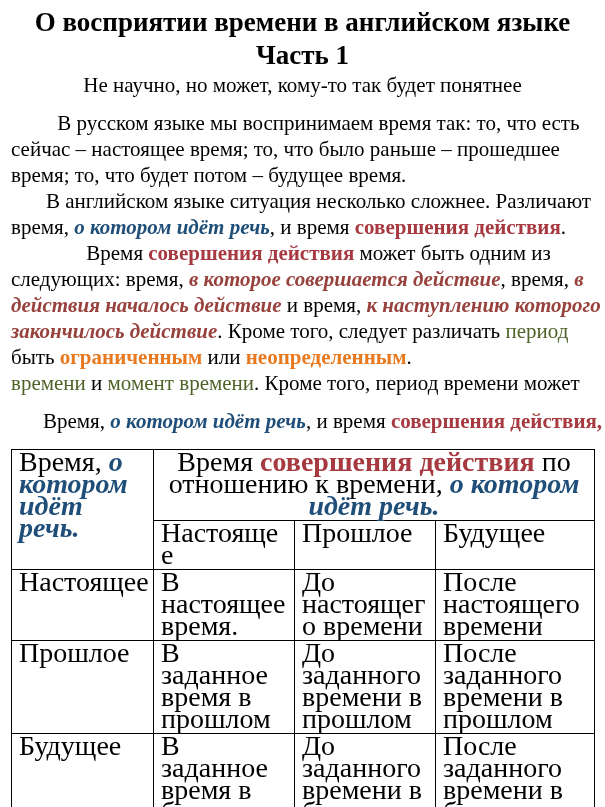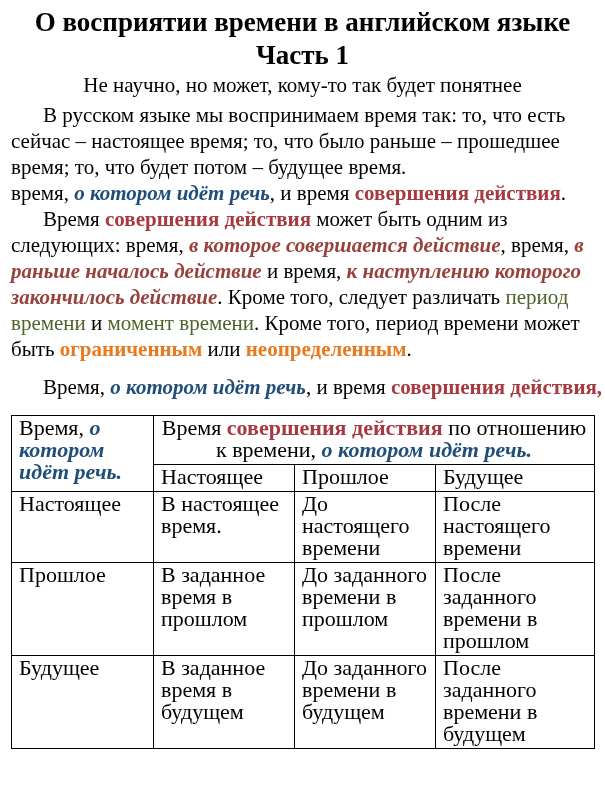--- a/index.html
+++ b/index.html
@@ -8,42 +8,42 @@
     width:605px; height:807px; overflow:hidden;
     font-family:"Liberation Serif", serif;
     color:#000;
   }
   .page { padding:6px 11px 0 11px; }
 
   .doc-title {
     font-size:27px; font-weight:bold; text-align:center; line-height:33px;
   }
   .subtitle {
-    font-size:21px; text-align:center; line-height:27px; margin-bottom:3px;
+    font-size:21px; text-align:center; line-height:27px; margin-bottom:11px;
   }
 
   .body-text { font-size:21px; line-height:26px; }
   .para {}
   .para.space-before { margin-top:12px; }
   .tline { white-space:nowrap; }
-  .tline.indent { padding-left:32px; }
+  .tline.indent { padding-left:32px;text-align:center; }
 
   .blue-bold   { color:var(--blue);     font-weight:bold;font-style:italic; }
   .red-bold    { color:var(--red);      font-weight:bold; }
   .darkred-bi  { color:var(--dark_red); font-weight:bold; font-style:italic; }
   .green-bold  { color:var(--green);    font-weight:normal; }
   .orange-bold { color:var(--orange);   font-weight:bold; }
 
   table.relation {
     border-collapse:collapse; table-layout:fixed;
     width:583px; margin-top:15px;
   }
   table.relation td {
     border:1.5px solid #000;
-    font-size:22px; line-height:22px;
+    font-size:28px; line-height:22px;
     vertical-align:top; text-align:left;
     padding:1px 4px 3px 7px;
     word-wrap:break-word;
   }
   table.relation td.span-header {
     text-align:center; padding-left:4px; padding-right:4px;
   }
 </style>
 </head>
 <body>
@@ -54,29 +54,30 @@
   <div class="doc-title">Часть 1</div>
   <div class="subtitle">Не научно, но может, кому-то так будет понятнее</div>
 
   <div class="body-text" id="paragraphs-container">
       <div class="para">
         <div class="tline indent"><span>В русском языке мы воспринимаем время так: то, что есть</span></div>
         <div class="tline"><span>сейчас – настоящее время; то, что было раньше – прошедшее</span></div>
         <div class="tline"><span>время; то, что будет потом – будущее время.</span></div>
       </div>
       <div class="para">
+        <div class="tline indent"><span>В английском языке ситуация несколько сложнее. Различают</span></div>
         <div class="tline"><span>время, </span><span class="blue-bold">о котором идёт речь</span><span>, и время </span><span class="red-bold">совершения действия</span><span>.</span></div>
       </div>
       <div class="para">
         <div class="tline indent"><span>Время </span><span class="red-bold">совершения действия</span><span> может быть одним из</span></div>
         <div class="tline"><span>следующих: время, </span><span class="darkred-bi">в которое совершается действие</span><span>, время, </span><span class="darkred-bi">в</span></div>
-        <div class="tline"><span class="darkred-bi">раньше началось действие</span><span> и время, </span><span class="darkred-bi">к наступлению которого</span></div>
+        <div class="tline"><span class="darkred-bi">действия началось действие</span><span> и время, </span><span class="darkred-bi">к наступлению которого</span></div>
         <div class="tline"><span class="darkred-bi">закончилось действие</span><span>. Кроме того, следует различать </span><span class="green-bold">период</span></div>
+        <div class="tline"><span>быть </span><span class="orange-bold">ограниченным</span><span> или </span><span class="orange-bold">неопределенным</span><span>.</span></div>
         <div class="tline"><span class="green-bold">времени</span><span> и </span><span class="green-bold">момент времени</span><span>. Кроме того, период времени может</span></div>
-        <div class="tline"><span>быть </span><span class="orange-bold">ограниченным</span><span> или </span><span class="orange-bold">неопределенным</span><span>.</span></div>
       </div>
       <div class="para space-before">
         <div class="tline indent"><span>Время, </span><span class="blue-bold">о котором идёт речь</span><span>, и время </span><span class="red-bold">совершения действия,</span></div>
       </div>
     </div>
 
   <table class="relation">
     <colgroup>
       <col style="width:142px">
         <col style="width:141px">

